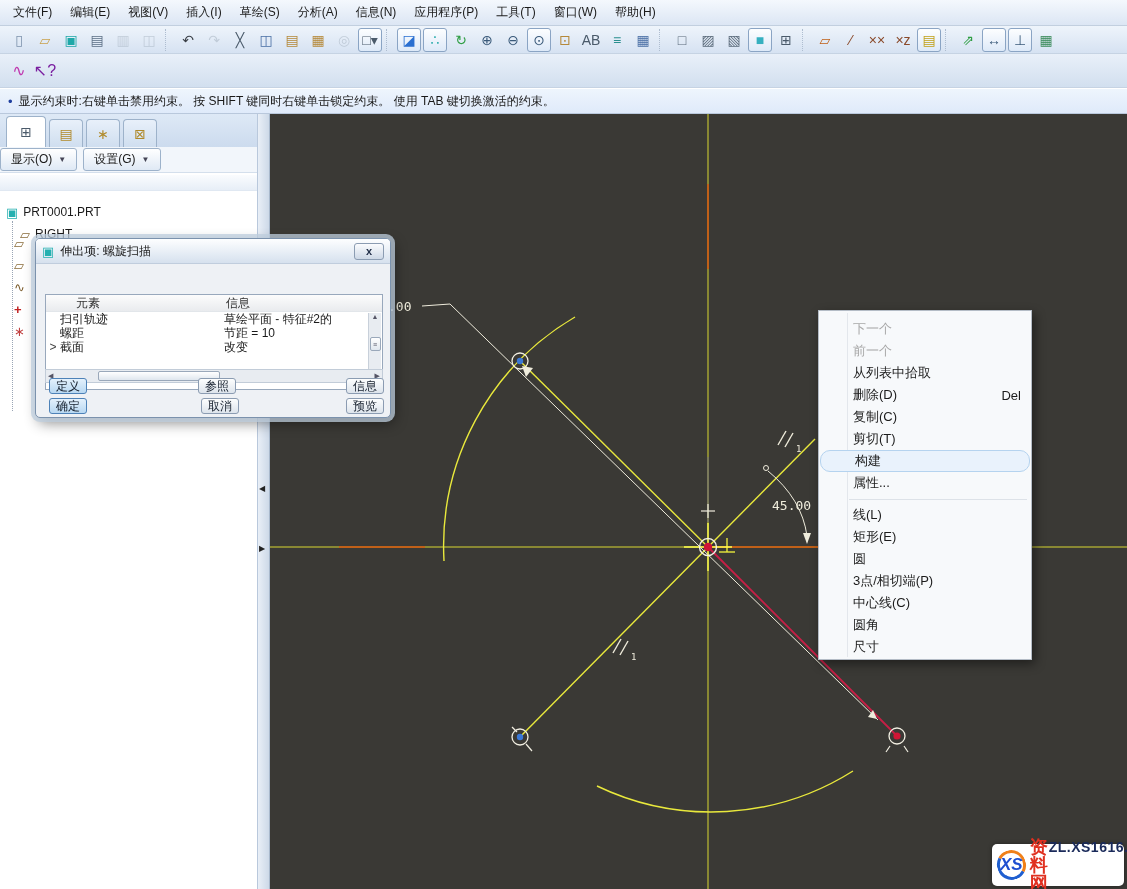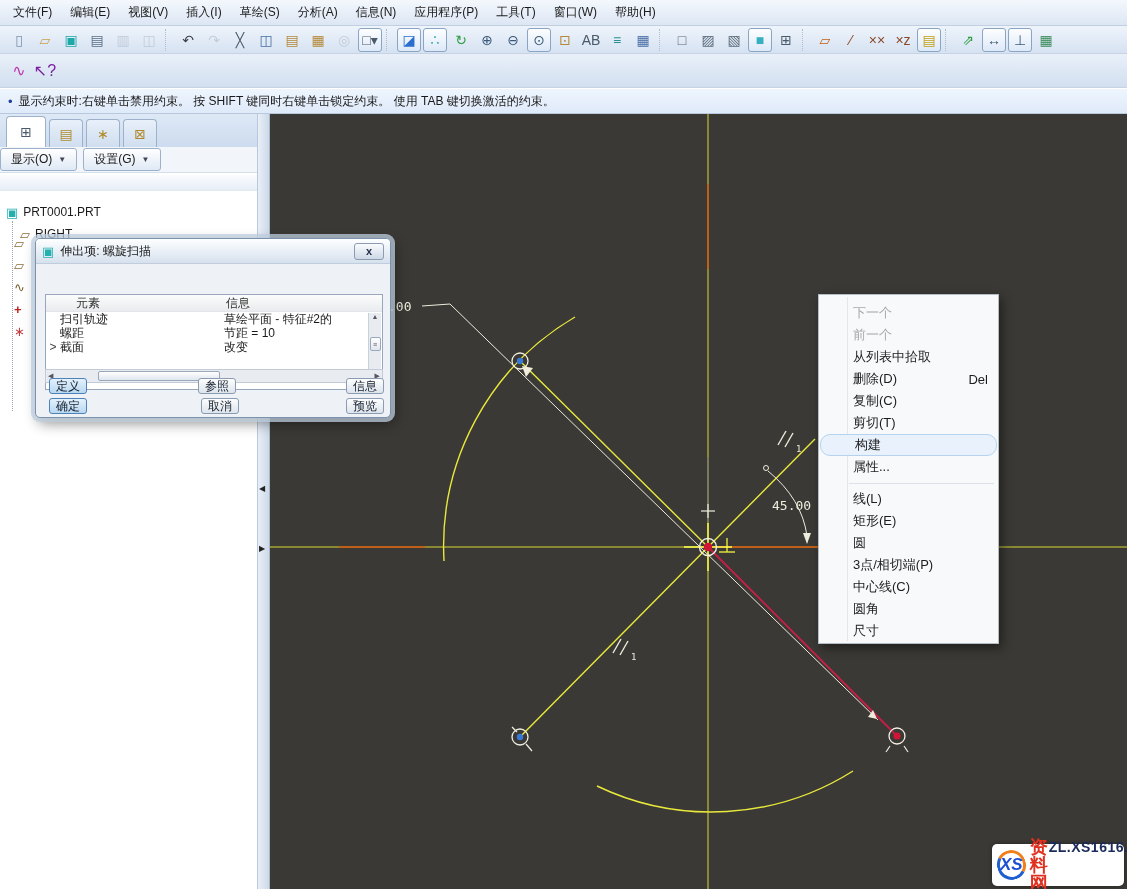--- a/index.html
+++ b/index.html
@@ -82,21 +82,21 @@
   .vthumb { width:11px; height:14px; border:1px solid #9aa8ba; border-radius:2px; background:linear-gradient(#fff,#dfe6ee);
     display:flex; align-items:center; justify-content:center; font-size:7px; }
   .hscroll { position:absolute; left:9px; top:130px; width:338px; height:14px; background:#e8ecf1; border:1px solid #c2ccd8;
     display:flex; align-items:center; justify-content:space-between; font-size:7px; color:#556; padding:0 2px; }
   .hthumb { position:absolute; left:52px; top:1px; width:122px; height:10px; border:1px solid #9aa8ba; border-radius:2px; background:linear-gradient(#fff,#dfe6ee); }
   .dbtn { position:absolute; width:38px; height:16px; border:1px solid #8b9cb2; border-radius:3px;
     background:linear-gradient(#fdfefe,#dde4ec); display:flex; align-items:center; justify-content:center; font-size:12px; color:#16202e; }
   .dbtn.hl { background:linear-gradient(#e4f1fc,#b8d8f2); border-color:#4d82b8; }
 
   
-  .cmenu { position:absolute; left:818px; top:294px; width:181px; height:350px; background:#f7f9fb;
+  .cmenu { position:absolute; left:818px; top:310px; width:214px; height:350px; background:#f7f9fb;
     border:1px solid #b4bcc6; box-shadow:3px 4px 10px rgba(0,0,0,.45); padding-top:7px; }
   .cmenu .gutter { position:absolute; left:28px; top:2px; bottom:2px; border-left:1px solid #e3e7ec; }
   .cmi { height:22px; display:flex; align-items:center; padding-left:34px; padding-right:10px; font-size:13px; color:#1c1c1c; position:relative; }
   .cmi .cms { margin-left:auto; }
   .cmi.disabled { color:#a8a8a8; }
   .cmi.hl { background:#e9f2fc; border:1px solid #b5d3ef; border-radius:10px; margin:0 1px; }
   .cmi.sep { height:10px; padding:0; }
   .cmi.sep::after { content:""; position:absolute; left:30px; right:4px; top:5px; border-top:1px solid #dde2e8; }
 
   

